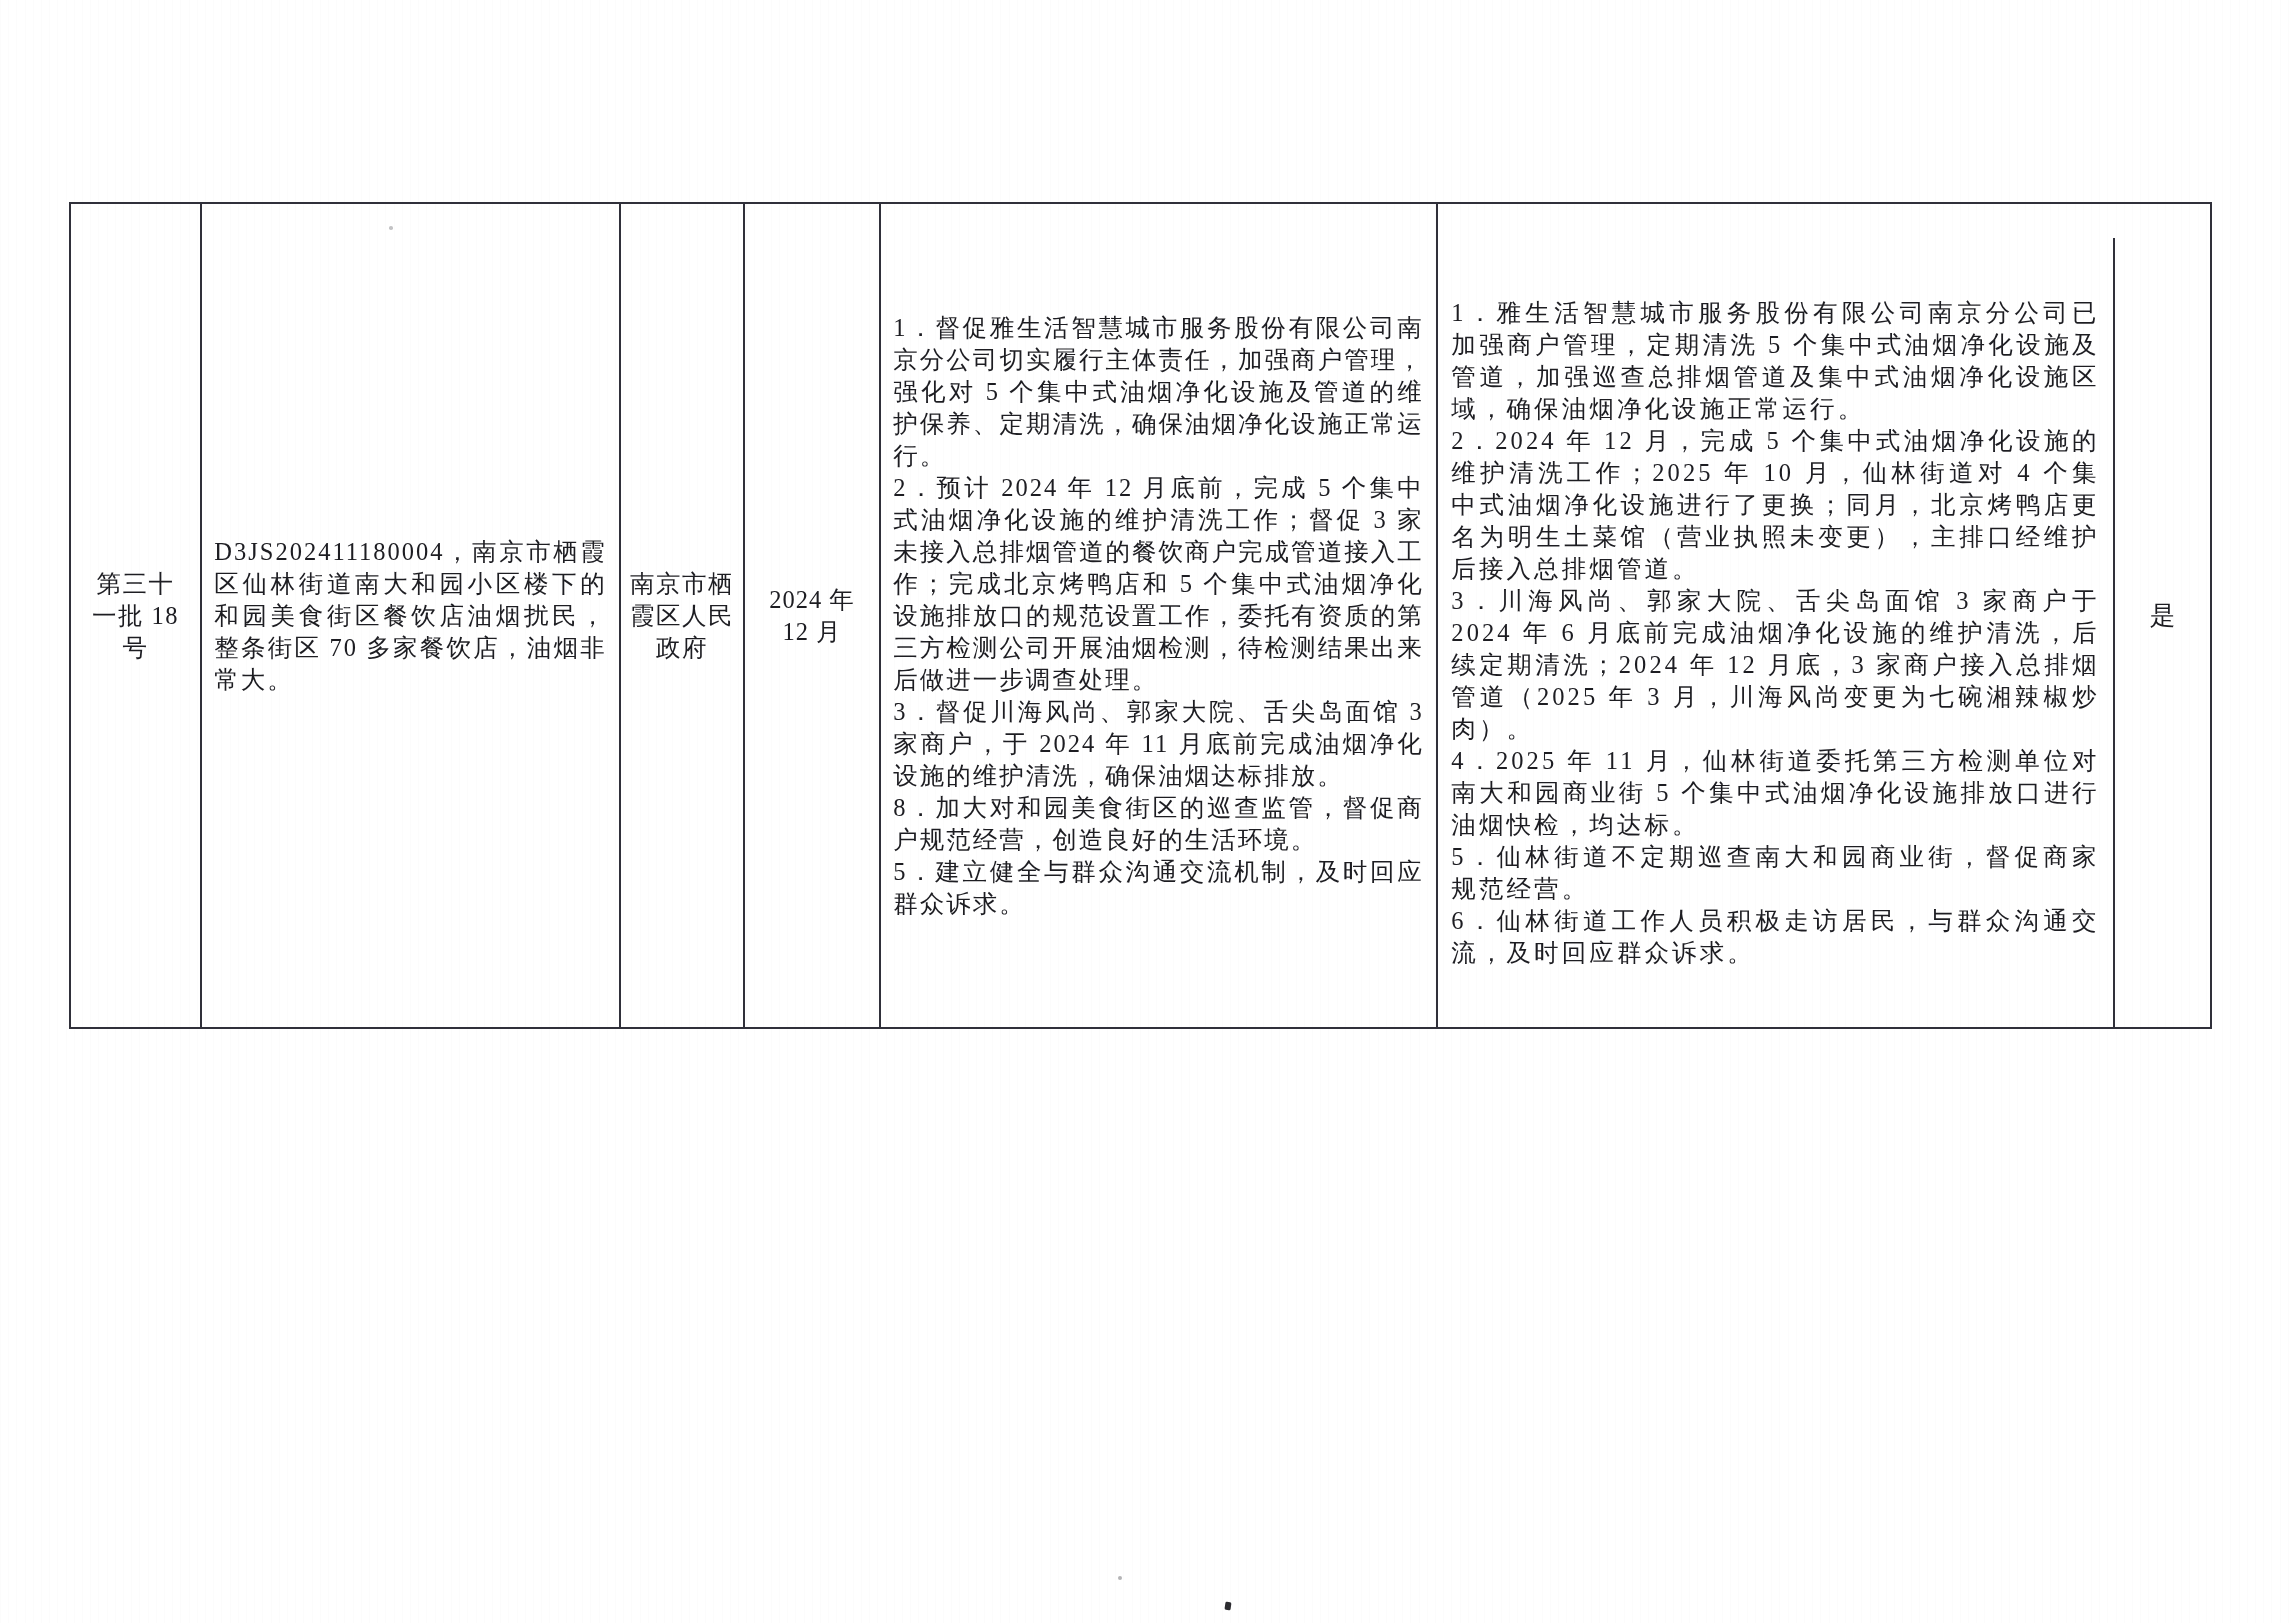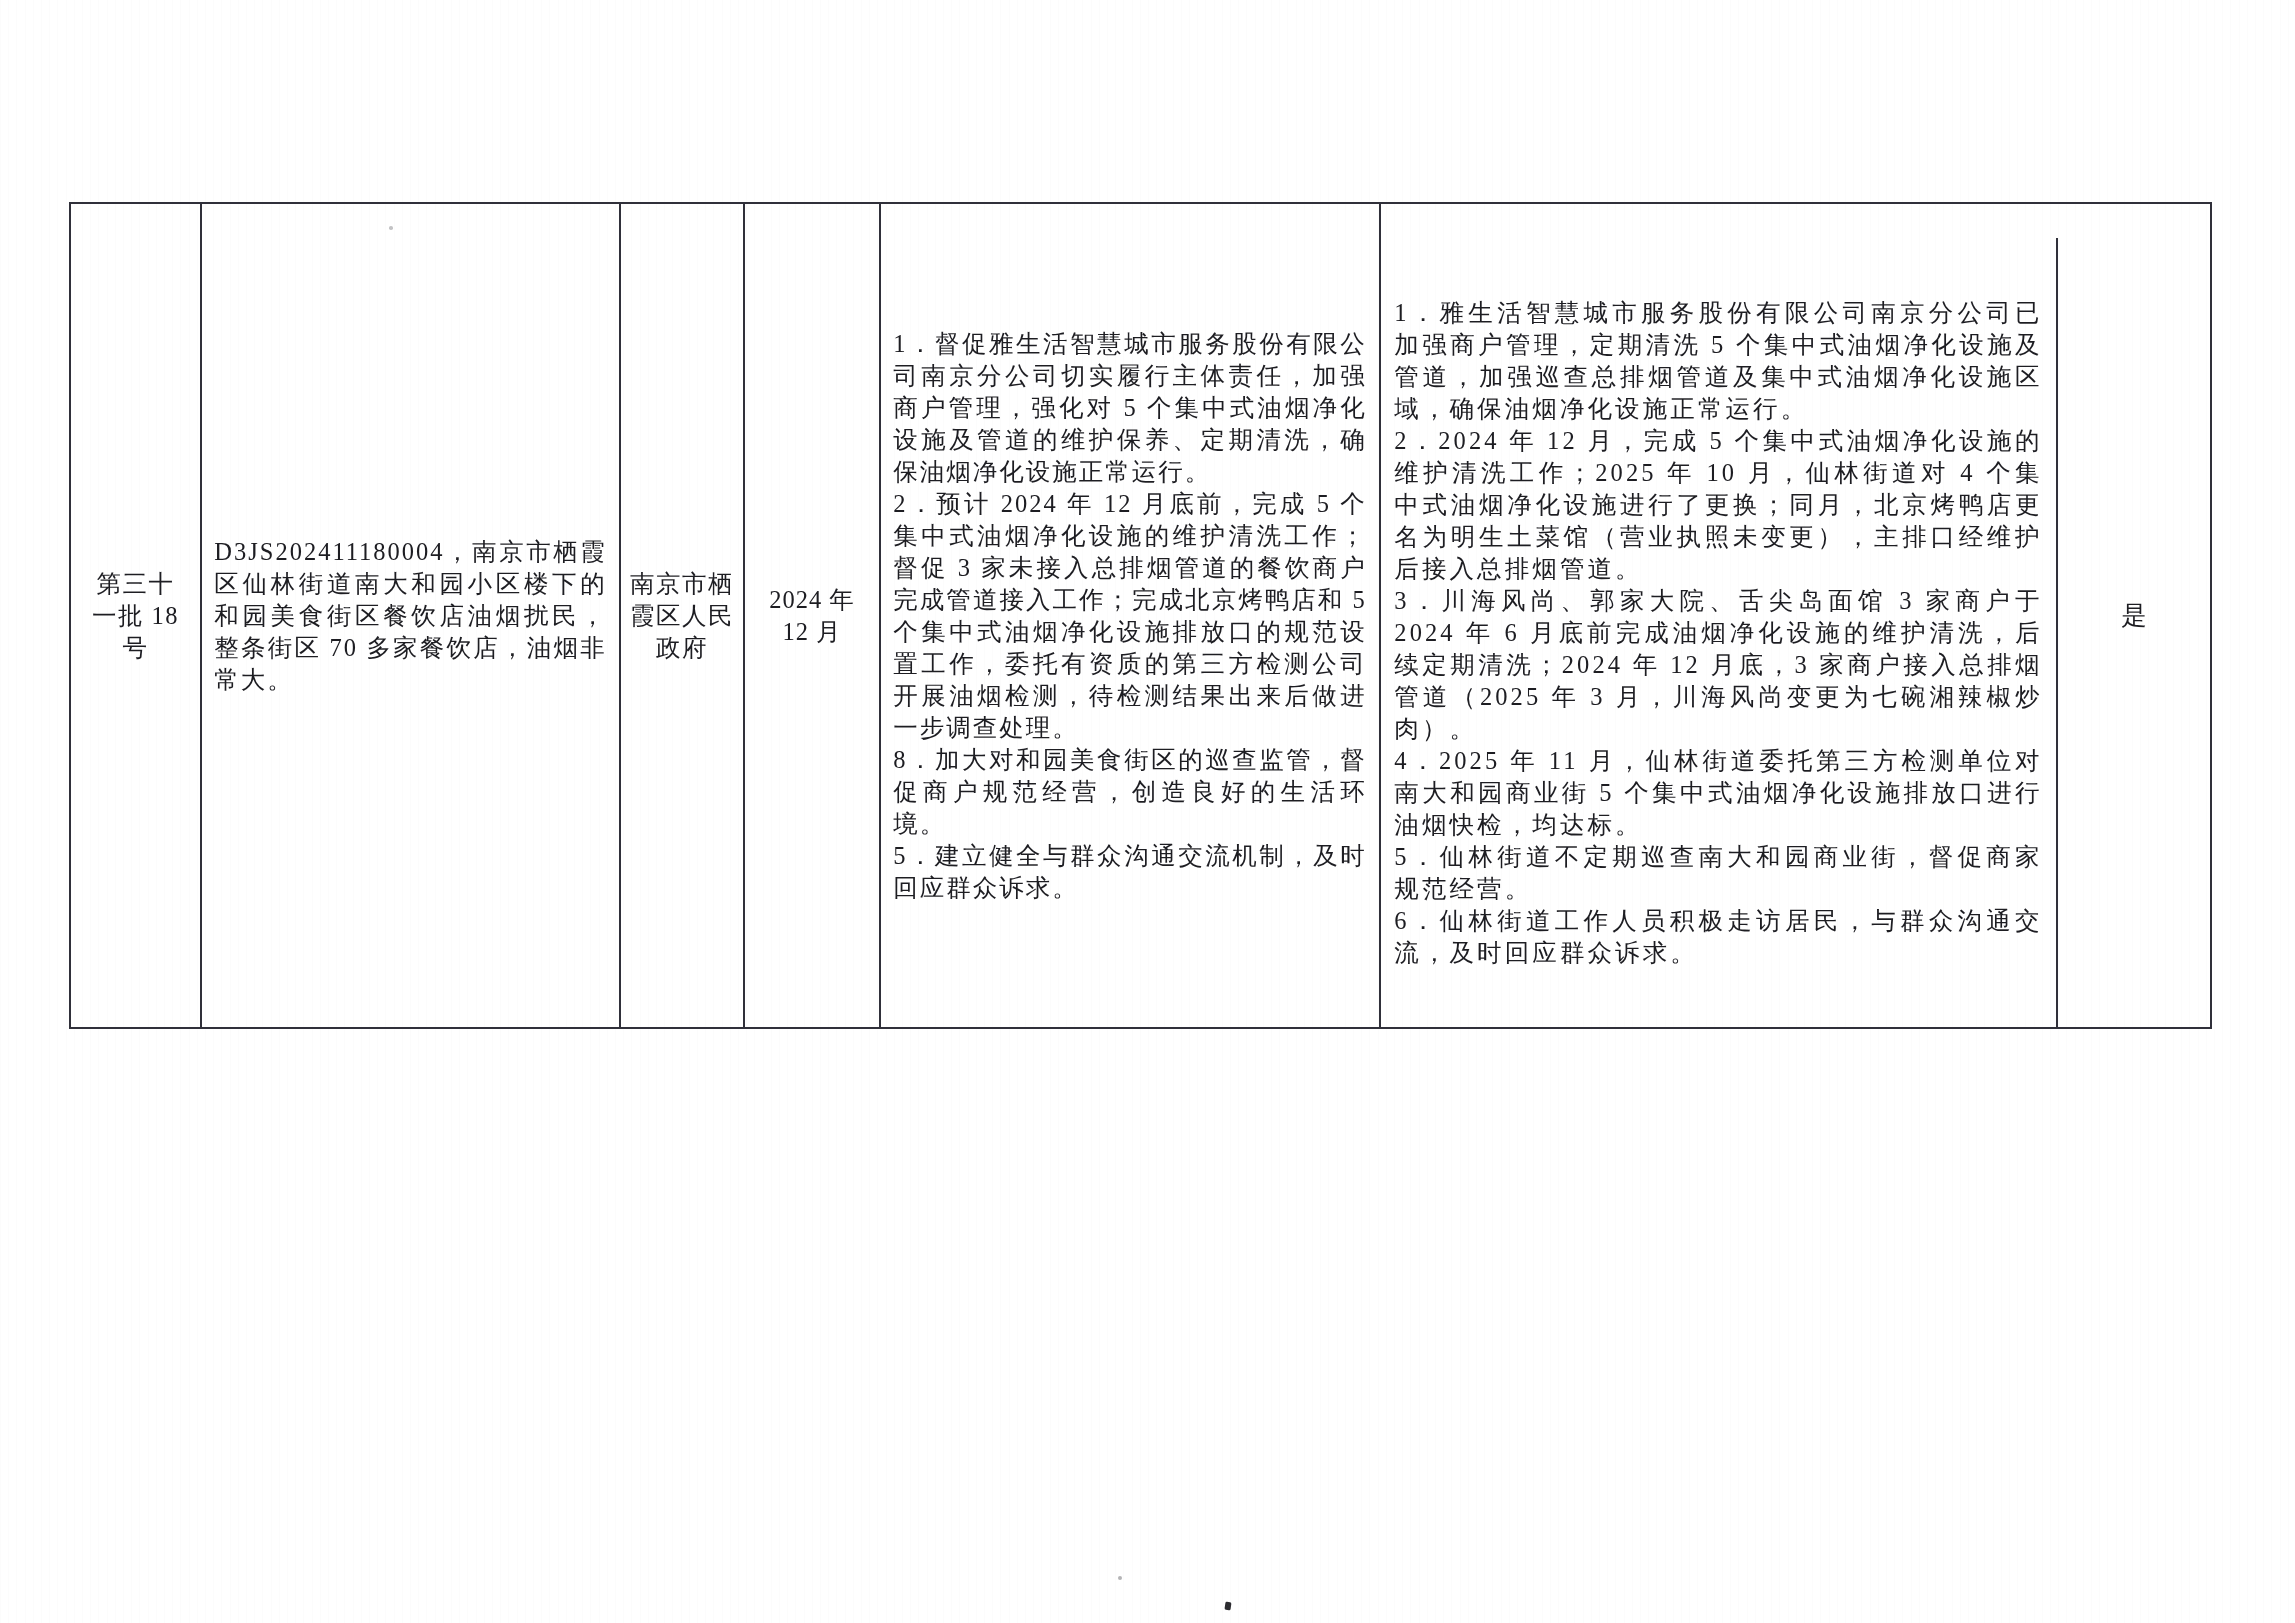--- a/index.html
+++ b/index.html
@@ -38,21 +38,21 @@
     justify-content: center;
     font-size: 24.5px;
     line-height: 32px;
   }
   .cell:last-child { border-right: none; }
   .center { text-align: center; }
   .c1 { width: 131px; letter-spacing: 1.5px; }
   .c2 { width: 419px; padding: 0 12.3px; letter-spacing: 2px; }
   .c3 { width: 124px; letter-spacing: 1.5px; }
   .c4 { width: 136px; letter-spacing: 1px; text-align: center; }
-  .c5 { width: 500px; padding: 0 12.3px; letter-spacing: 2px; }
+  .c5 { width: 557px; padding: 0 12.3px; letter-spacing: 2px; }
   .c6 { width: 677px; padding: 0 13.3px; letter-spacing: 3.1px; margin-top: 34px; }
   .c7 { flex: 1; font-size: 25.6px; }
   .just p {
     margin: 0;
     text-align: justify;
   }
   .speck {
     position: absolute;
     border-radius: 50%;
   }
@@ -98,20 +98,21 @@
     </div>
 
     <div class="cell c4 center">
       <div>2024 年</div>
       <div>12 月</div>
     </div>
 
     <div class="cell c5 just">
       <p>1．督促雅生活智慧城市服务股份有限公司南京分公司切实履行主体责任，加强商户管理，强化对 5 个集中式油烟净化设施及管道的维护保养、定期清洗，确保油烟净化设施正常运行。</p>
       <p>2．预计 2024 年 12 月底前，完成 5 个集中式油烟净化设施的维护清洗工作；督促 3 家未接入总排烟管道的餐饮商户完成管道接入工作；完成北京烤鸭店和 5 个集中式油烟净化设施排放口的规范设置工作，委托有资质的第三方检测公司开展油烟检测，待检测结果出来后做进一步调查处理。</p>
+      <p>3．督促川海风尚、郭家大院、舌尖岛面馆 3 家商户，于 2024 年 11 月底前完成油烟净化设施的维护清洗，确保油烟达标排放。</p>
       <p>8．加大对和园美食街区的巡查监管，督促商户规范经营，创造良好的生活环境。</p>
       <p>5．建立健全与群众沟通交流机制，及时回应群众诉求。</p>
     </div>
 
     <div class="cell c6 just">
       <p>1．雅生活智慧城市服务股份有限公司南京分公司已加强商户管理，定期清洗 5 个集中式油烟净化设施及管道，加强巡查总排烟管道及集中式油烟净化设施区域，确保油烟净化设施正常运行。</p>
       <p>2．2024 年 12 月，完成 5 个集中式油烟净化设施的维护清洗工作；2025 年 10 月，仙林街道对 4 个集中式油烟净化设施进行了更换；同月，北京烤鸭店更名为明生土菜馆（营业执照未变更），主排口经维护后接入总排烟管道。</p>
       <p>3．川海风尚、郭家大院、舌尖岛面馆 3 家商户于 2024 年 6 月底前完成油烟净化设施的维护清洗，后续定期清洗；2024 年 12 月底，3 家商户接入总排烟管道（2025 年 3 月，川海风尚变更为七碗湘辣椒炒肉）。</p>
       <p>4．2025 年 11 月，仙林街道委托第三方检测单位对南大和园商业街 5 个集中式油烟净化设施排放口进行油烟快检，均达标。</p>
       <p>5．仙林街道不定期巡查南大和园商业街，督促商家规范经营。</p>

